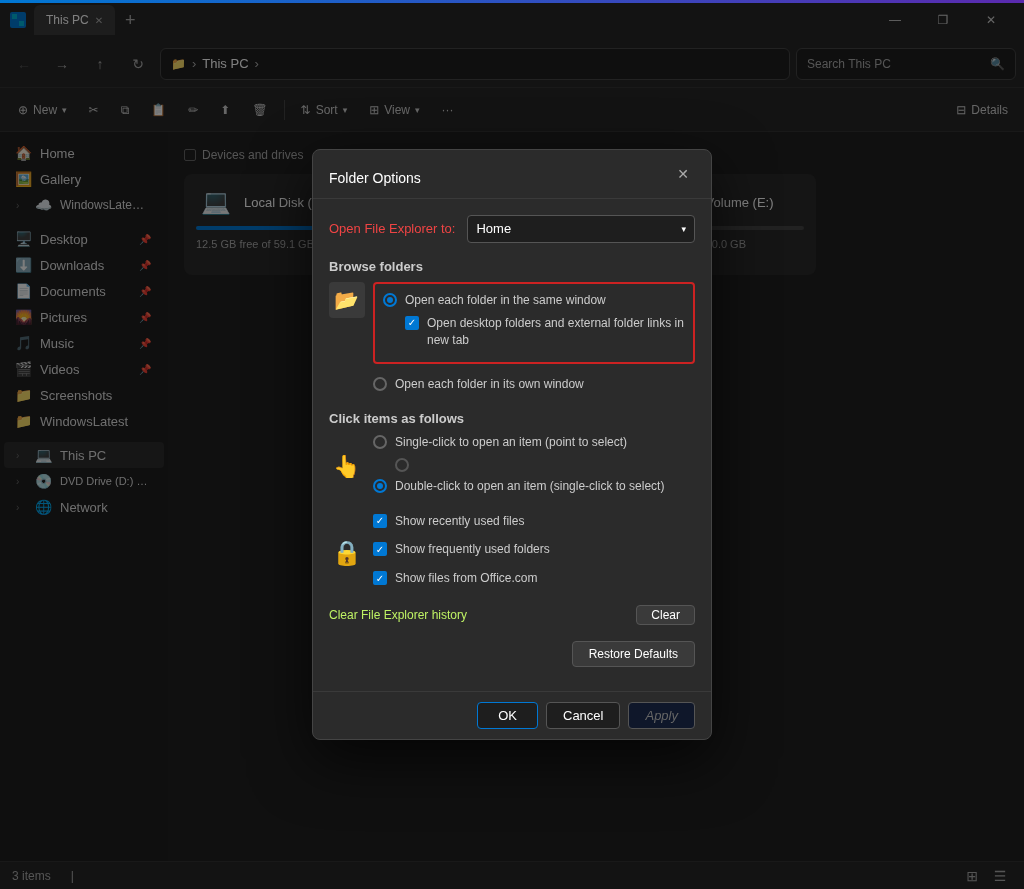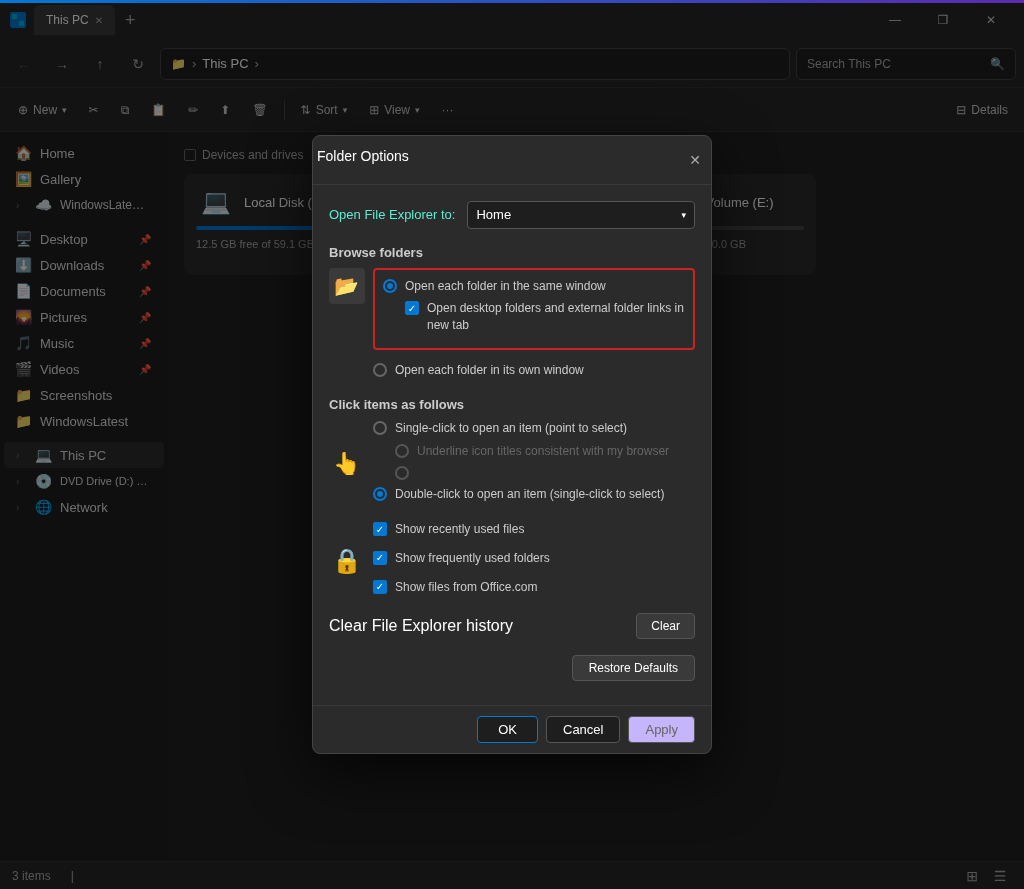--- a/index.html
+++ b/index.html
@@ -336,22 +336,22 @@
     
     .dialog {
       background: #2b2b2b;
       border: 1px solid #444;
       border-radius: 8px;
       width: 400px;
       box-shadow: 0 20px 60px rgba(0,0,0,0.7);
     }
     .dialog-title-bar {
       display: flex;
-      align-items: flex-start;
-      padding: 12px 4px;
+      align-items: flex-end;
+      padding: 12px 16px;
       border-bottom: 1px solid #3a3a3a;
     }
     .dialog-title {
       color: #fff;
       font-size: 14px;
       font-weight: 500;
       flex: 1;
     }
     .dialog-close {
       color: #aaa;
@@ -387,21 +387,21 @@
     .dialog-body {
       padding: 16px;
     }
     .dialog-row {
       display: flex;
       align-items: center;
       gap: 12px;
       margin-bottom: 16px;
     }
     .dialog-label {
-      color: #5eead4;
+      color: #ef4444;
       font-size: 13px;
       white-space: nowrap;
     }
     .dialog-select {
       flex: 1;
       background: #1e1e1e;
       border: 1px solid #555;
       border-radius: 4px;
       color: #fff;
       padding: 4px 8px;
@@ -533,32 +533,32 @@
     }
 
     .clear-history-row {
       display: flex;
       align-items: center;
       justify-content: space-between;
       margin-top: 8px;
       margin-bottom: 16px;
     }
     .clear-history-label {
-      color: #ffffff;
-      font-size: 16px;
+      color: #bef264;
+      font-size: 12px;
     }
     .btn-clear {
       background: #3a3a3a;
       border: 1px solid #555;
       border-radius: 4px;
       color: #fff;
       font-size: 12px;
       padding: 4px 14px;
       cursor: pointer;
-      height: 26px;
+      height: 20px;
       display: flex;
       align-items: center;
     }
 
     .dialog-action-row {
       display: flex;
       justify-content: flex-end;
       gap: 8px;
       margin-bottom: 8px;
     }
@@ -592,27 +592,28 @@
     .btn-cancel {
       background: #1e1e1e;
       border: 1px solid #555;
       border-radius: 4px;
       color: #fff;
       font-size: 13px;
       padding: 5px 16px;
       cursor: pointer;
     }
     .btn-apply {
-      background: #c4b5fd;
+      background: #0f172a;
       border: 1px solid #555;
       border-radius: 4px;
       color: #666;
       font-size: 13px;
       padding: 5px 16px;
       cursor: default;
+      font-style: italic;
     }
 
     
     .window::before {
       content: '';
       position: absolute;
       top: 0; left: 0; right: 0;
       height: 3px;
       background: linear-gradient(90deg, #0078d4, #5b2aaf);
       z-index: 200;
@@ -873,24 +874,20 @@
         <div class="click-section">
           <div class="section-heading">Click items as follows</div>
           <div class="open-folder-row">
             <div style="width:36px;height:60px;display:flex;align-items:center;justify-content:center;">
               <span style="font-size:22px;">👆</span>
             </div>
             <div style="flex:1;">
               <div class="radio-option">
                 <div class="radio-circle unchecked"></div>
                 <label>Single-click to open an item (point to select)</label>
-              </div>
-              <div class="radio-option radio-disabled" style="margin-left:22px;">
-                <div class="radio-circle unchecked" style="border-color:#555;"></div>
-                <label style="color:#666;">Underline icon titles consistent with my browser</label>
               </div>
               <div class="radio-option radio-disabled" style="margin-left:22px;">
                 <div class="radio-circle unchecked" style="border-color:#555;"></div>
               </div>
               <div class="radio-option">
                 <div class="radio-circle checked"></div>
                 <label>Double-click to open an item (single-click to select)</label>
               </div>
             </div>
           </div>

